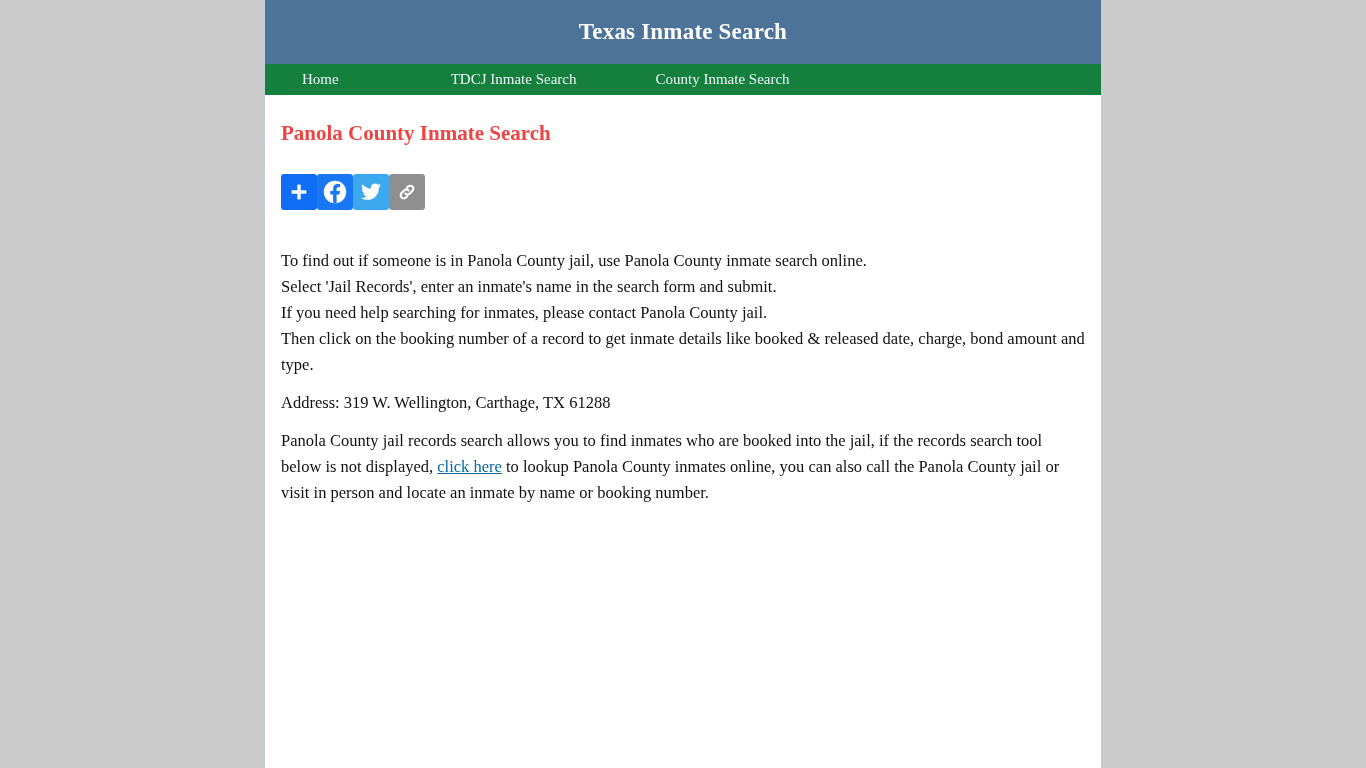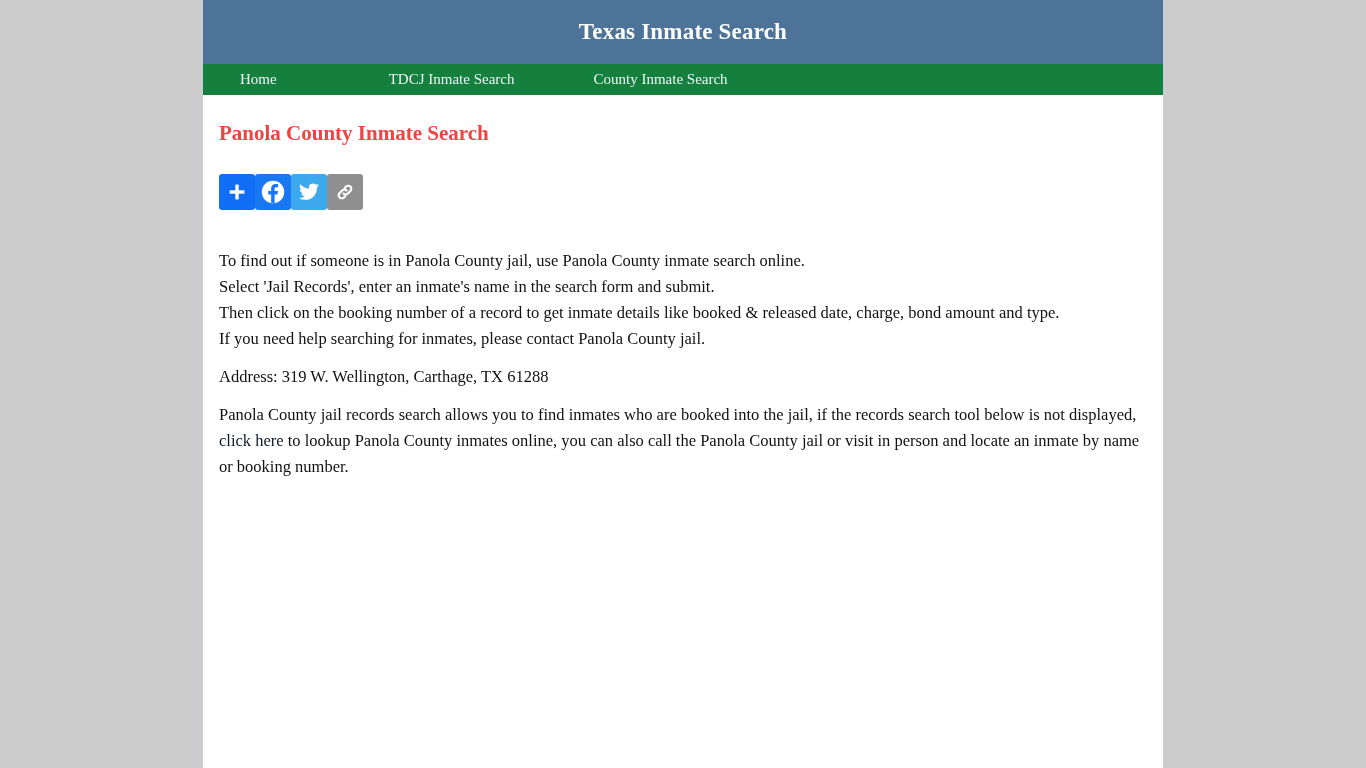--- a/index.html
+++ b/index.html
@@ -8,21 +8,21 @@
   }
   body {
     width: 1366px;
     height: 768px;
     background: #cccccc;
     font-family: "Liberation Serif", "DejaVu Serif", serif;
     overflow: hidden;
   }
 
   .page-wrap {
-    width: 960px;
+    width: 836px;
     margin: 0 auto;
     min-height: 768px;
     background: #ffffff;
     box-shadow: 0 0 0 1px #c3cdd8;
     position: relative;
   }
 
   
   .site-header {
     height: 64px;
@@ -117,21 +117,22 @@
     margin-top: 12px;
   }
   .jail-name {
     font-weight: bold;
   }
   .closing-para {
     margin-top: 12px;
     line-height: 26px;
   }
   .inline-link {
-    color: #0f172a;
+    color: #0369a1;
+    text-decoration: underline;
     cursor: pointer;
   }
 </style>
 </head>
 <body>
 
 <div class="page-wrap">
 
   <div class="site-header">
     <div class="site-title">Texas Inmate Search</div>
@@ -184,22 +185,22 @@
             </g>
           </svg>
         </span>
       </button>
 
     </div>
 
     <div class="block-lines">
       <span class="para para-line">To find out if someone is in Panola County jail, use Panola County inmate search online.</span>
       <span class="para para-line">Select 'Jail Records', enter an inmate's name in the search form and submit.</span>
+      <span class="para para-line">If you need help searching for inmates, please contact Panola County jail.</span>
       <span class="para para-line">Then click on the booking number of a record to get inmate details like booked &amp; released date, charge, bond amount and type.</span>
-      <span class="para para-line">If you need help searching for inmates, please contact Panola County jail.</span>
     </div>
 
     <div class="block-lines jail-block">
       <span class="para para-line">Address: 319 W. Wellington, Carthage, TX 61288</span>
     </div>
 
     <p class="para closing-para"><span>Panola County jail records search allows you to find inmates who are booked into the jail, if the records search tool below is not displayed, </span><a class="inline-link">click here</a><span> to lookup Panola County inmates online, you can also call the Panola County jail or visit in person and locate an inmate by name or booking number.</span></p>
 
   </div>
 </div>

